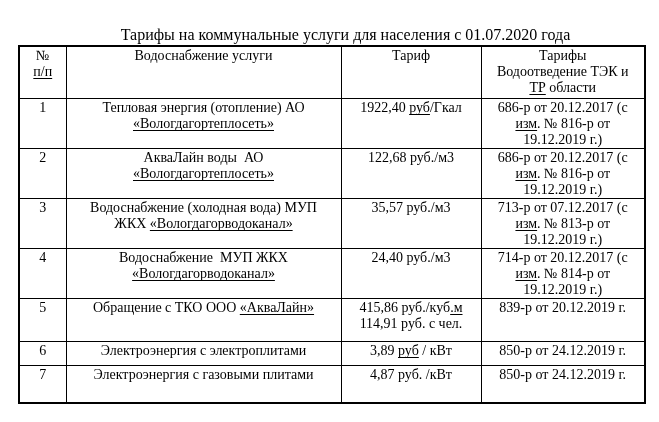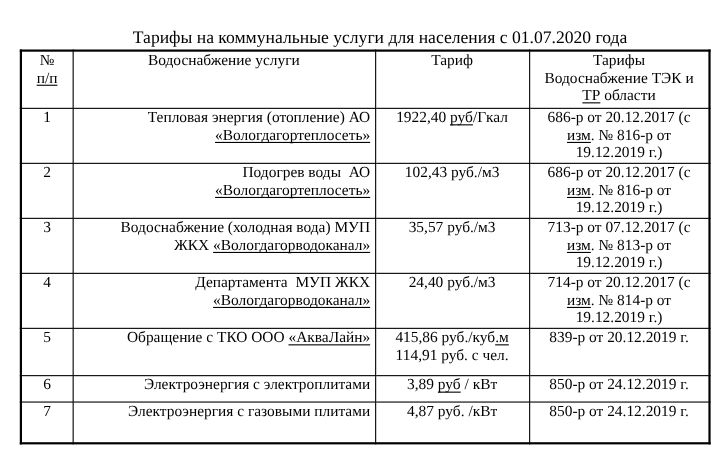--- a/index.html
+++ b/index.html
@@ -37,21 +37,21 @@
     line-height: 16px;
   }
   table.tariff-table th,
   table.tariff-table td {
     border: 1px solid #000000;
     vertical-align: top;
     padding: 1px 4px 0 4px;
     font-weight: normal;
     overflow: hidden;
   }
-  td.align-left   { text-align: right; padding-left: 6px; }
+  td.align-left   { text-align: center; padding-left: 6px; }
   td.align-center, th.align-center { text-align: center; }
   .ln { white-space: pre-wrap; }
   .sq-red {
     text-decoration-line: underline;
     text-decoration-style: wavy;
     text-decoration-color: #cc0000;
     text-decoration-thickness: 1px;
     text-underline-offset: 2px;
     text-decoration-skip-ink: none;
     text-decoration: underline;
@@ -86,21 +86,21 @@
             <div class="ln"><span class="sq-red">п/п</span></div>
           </th>
           <th class="align-center">
             <div class="ln"><span>Водоснабжение услуги</span></div>
           </th>
           <th class="align-center">
             <div class="ln"><span>Тариф</span></div>
           </th>
           <th class="align-center">
             <div class="ln"><span>Тарифы</span></div>
-            <div class="ln"><span>Водоснабжение ТЭК и</span></div>
+            <div class="ln"><span>Водоотведение ТЭК и</span></div>
             <div class="ln"><span class="sq-green">ТР</span><span> области</span></div>
           </th>
         </tr>
     </thead>
     <tbody>
         <tr style="height: 50px;">
           <td class="align-center">
             <div class="ln"><span>1</span></div>
           </td>
           <td class="align-left">
@@ -114,25 +114,25 @@
             <div class="ln"><span>686-р от 20.12.2017 (с</span></div>
             <div class="ln"><span class="sq-red">изм</span><span>. № 816-р от</span></div>
             <div class="ln"><span>19.12.2019 г.)</span></div>
           </td>
         </tr>
         <tr style="height: 50px;">
           <td class="align-center">
             <div class="ln"><span>2</span></div>
           </td>
           <td class="align-left">
-            <div class="ln"><span>Подогрев воды  АО</span></div>
+            <div class="ln"><span>АкваЛайн воды  АО</span></div>
             <div class="ln"><span class="sq-red">«Вологдагортеплосеть»</span></div>
           </td>
           <td class="align-center">
-            <div class="ln"><span>102,43 руб./м3</span></div>
+            <div class="ln"><span>122,68 руб./м3</span></div>
           </td>
           <td class="align-center">
             <div class="ln"><span>686-р от 20.12.2017 (с</span></div>
             <div class="ln"><span class="sq-red">изм</span><span>. № 816-р от</span></div>
             <div class="ln"><span>19.12.2019 г.)</span></div>
           </td>
         </tr>
         <tr style="height: 50px;">
           <td class="align-center">
             <div class="ln"><span>3</span></div>
@@ -148,21 +148,21 @@
             <div class="ln"><span>713-р от 07.12.2017 (с</span></div>
             <div class="ln"><span class="sq-red">изм</span><span>. № 813-р от</span></div>
             <div class="ln"><span>19.12.2019 г.)</span></div>
           </td>
         </tr>
         <tr style="height: 50px;">
           <td class="align-center">
             <div class="ln"><span>4</span></div>
           </td>
           <td class="align-left">
-            <div class="ln"><span>Департамента  МУП ЖКХ</span></div>
+            <div class="ln"><span>Водоснабжение  МУП ЖКХ</span></div>
             <div class="ln"><span class="sq-red">«Вологдагорводоканал»</span></div>
           </td>
           <td class="align-center">
             <div class="ln"><span>24,40 руб./м3</span></div>
           </td>
           <td class="align-center">
             <div class="ln"><span>714-р от 20.12.2017 (с</span></div>
             <div class="ln"><span class="sq-red">изм</span><span>. № 814-р от</span></div>
             <div class="ln"><span>19.12.2019 г.)</span></div>
           </td>

